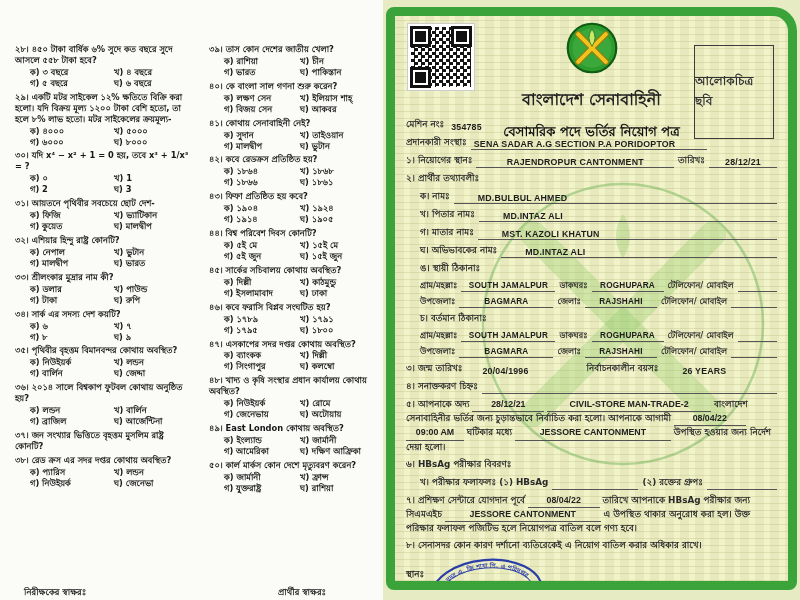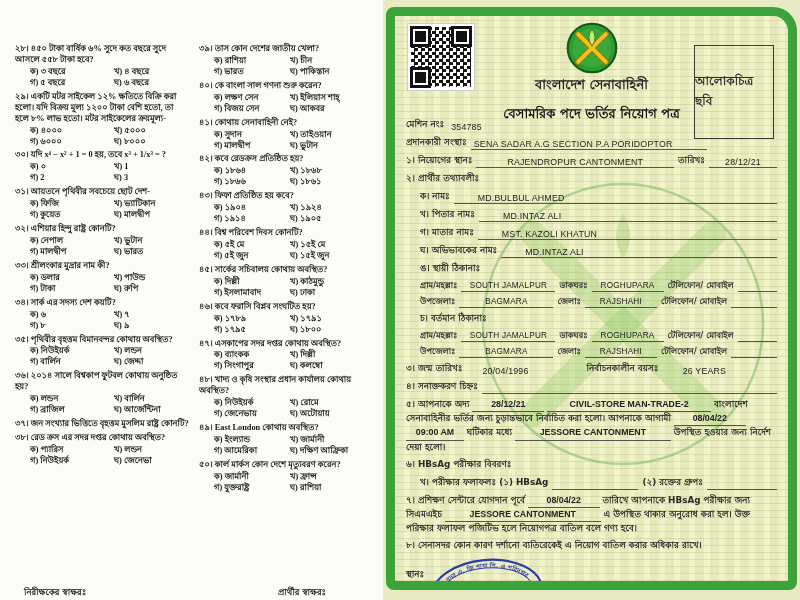--- a/index.html
+++ b/index.html
@@ -2,21 +2,21 @@
 <html><head>
 <meta charset="utf-8">
 <style>
   html,body{margin:0;padding:0;}
   body{width:800px;height:600px;position:relative;background:#ffffff;overflow:hidden;
        font-family:"DejaVu Sans","Liberation Sans",sans-serif;color:#1a1a1a;}
 
   
   .exam{position:absolute;left:0;top:0;width:383px;height:600px;background:#fbfbf8;}
   .exam-cols{position:absolute;top:44px;left:15px;width:360px;display:grid;
-             grid-template-columns:174px 182px;column-gap:10px;font-family:Liberation Serif, serif;}
+             grid-template-columns:174px 182px;column-gap:20px;}
   .q{margin-bottom:3px;font-size:8.3px;font-weight:700;line-height:1.32;color:#161616;}
   .qt{margin-bottom:1px;}
   .opts{display:grid;grid-template-columns:84px auto;padding-left:15px;}
   .col2 .opts{grid-template-columns:76px auto;}
   .exam-sign{position:absolute;font-size:8.5px;font-weight:700;color:#222;margin-top:48px;}
   .sign-l{left:24px;top:538px;} .sign-r{left:278px;top:538px;}
 
   
   .cert-wrap{position:absolute;left:383px;top:0;width:417px;height:600px;background:#e7ebc4;}
   .cert-frame{position:absolute;left:3px;top:7px;right:3px;bottom:10px;
@@ -31,27 +31,27 @@
 
   .hdr{position:relative;height:92px;}
   .qr{position:absolute;left:1px;top:1px;width:66px;height:66px;background:#fff;border:1px solid #ccc;}
   .qr-m{position:absolute;inset:3px;background:repeating-conic-gradient(#151515 0% 25%, transparent 0% 50%);background-size:7px 7px;}
   .fdr{position:absolute;width:15px;height:15px;border:3px solid #111;background:#fff;}
   .fdr::after{content:"";position:absolute;inset:2px;background:#111;}
   .f-tl{left:2px;top:2px;} .f-tr{right:2px;top:2px;} .f-bl{left:2px;bottom:2px;}
   .photo{position:absolute;right:3px;top:23px;width:78px;height:92px;border:1.5px solid #3c3c3c;
          display:flex;align-items:center;justify-content:center;font-size:12px;font-weight:700;color:#333;}
   .crest{display:block;margin:0 auto;}
-  .org{text-align:center;font-size:13px;font-weight:700;margin-top:1px;color:#222;}
+  .org{text-align:center;font-size:16px;font-weight:700;margin-top:13px;color:#222;}
   .title{text-align:center;font-size:13px;font-weight:800;margin-top:8px;color:#111;}
 
   .row{display:flex;align-items:flex-end;gap:4px;margin-top:3px;}
   .bl{font-weight:700;white-space:nowrap;color:#2a2a2a;}
   .fv{border-bottom:1px solid #555;text-align:center;min-height:10px;padding:0 3px;
-      font-family:"Liberation Sans","DejaVu Sans",sans-serif;font-weight:400;letter-spacing:.2px;color:#1d1d1d;}
+      font-family:"Liberation Sans","DejaVu Sans",sans-serif;font-weight:700;letter-spacing:.2px;color:#1d1d1d;}
   .grow{flex:1;}
   .addr{font-size:8.2px;}
   .para{margin-top:4px;line-height:1.5;}
   .ifv{display:inline-block;border-bottom:1px solid #555;text-align:center;padding:0 3px;
        font-family:"Liberation Sans","DejaVu Sans",sans-serif;font-weight:600;}
 
   .footer{position:relative;height:114px;margin-top:6px;}
   .pl-lbl{position:absolute;left:0;top:8px;font-weight:700;font-size:8.8px;}
   .stamp{position:absolute;left:22px;top:-4px;transform:rotate(-5deg);}
 </style>

